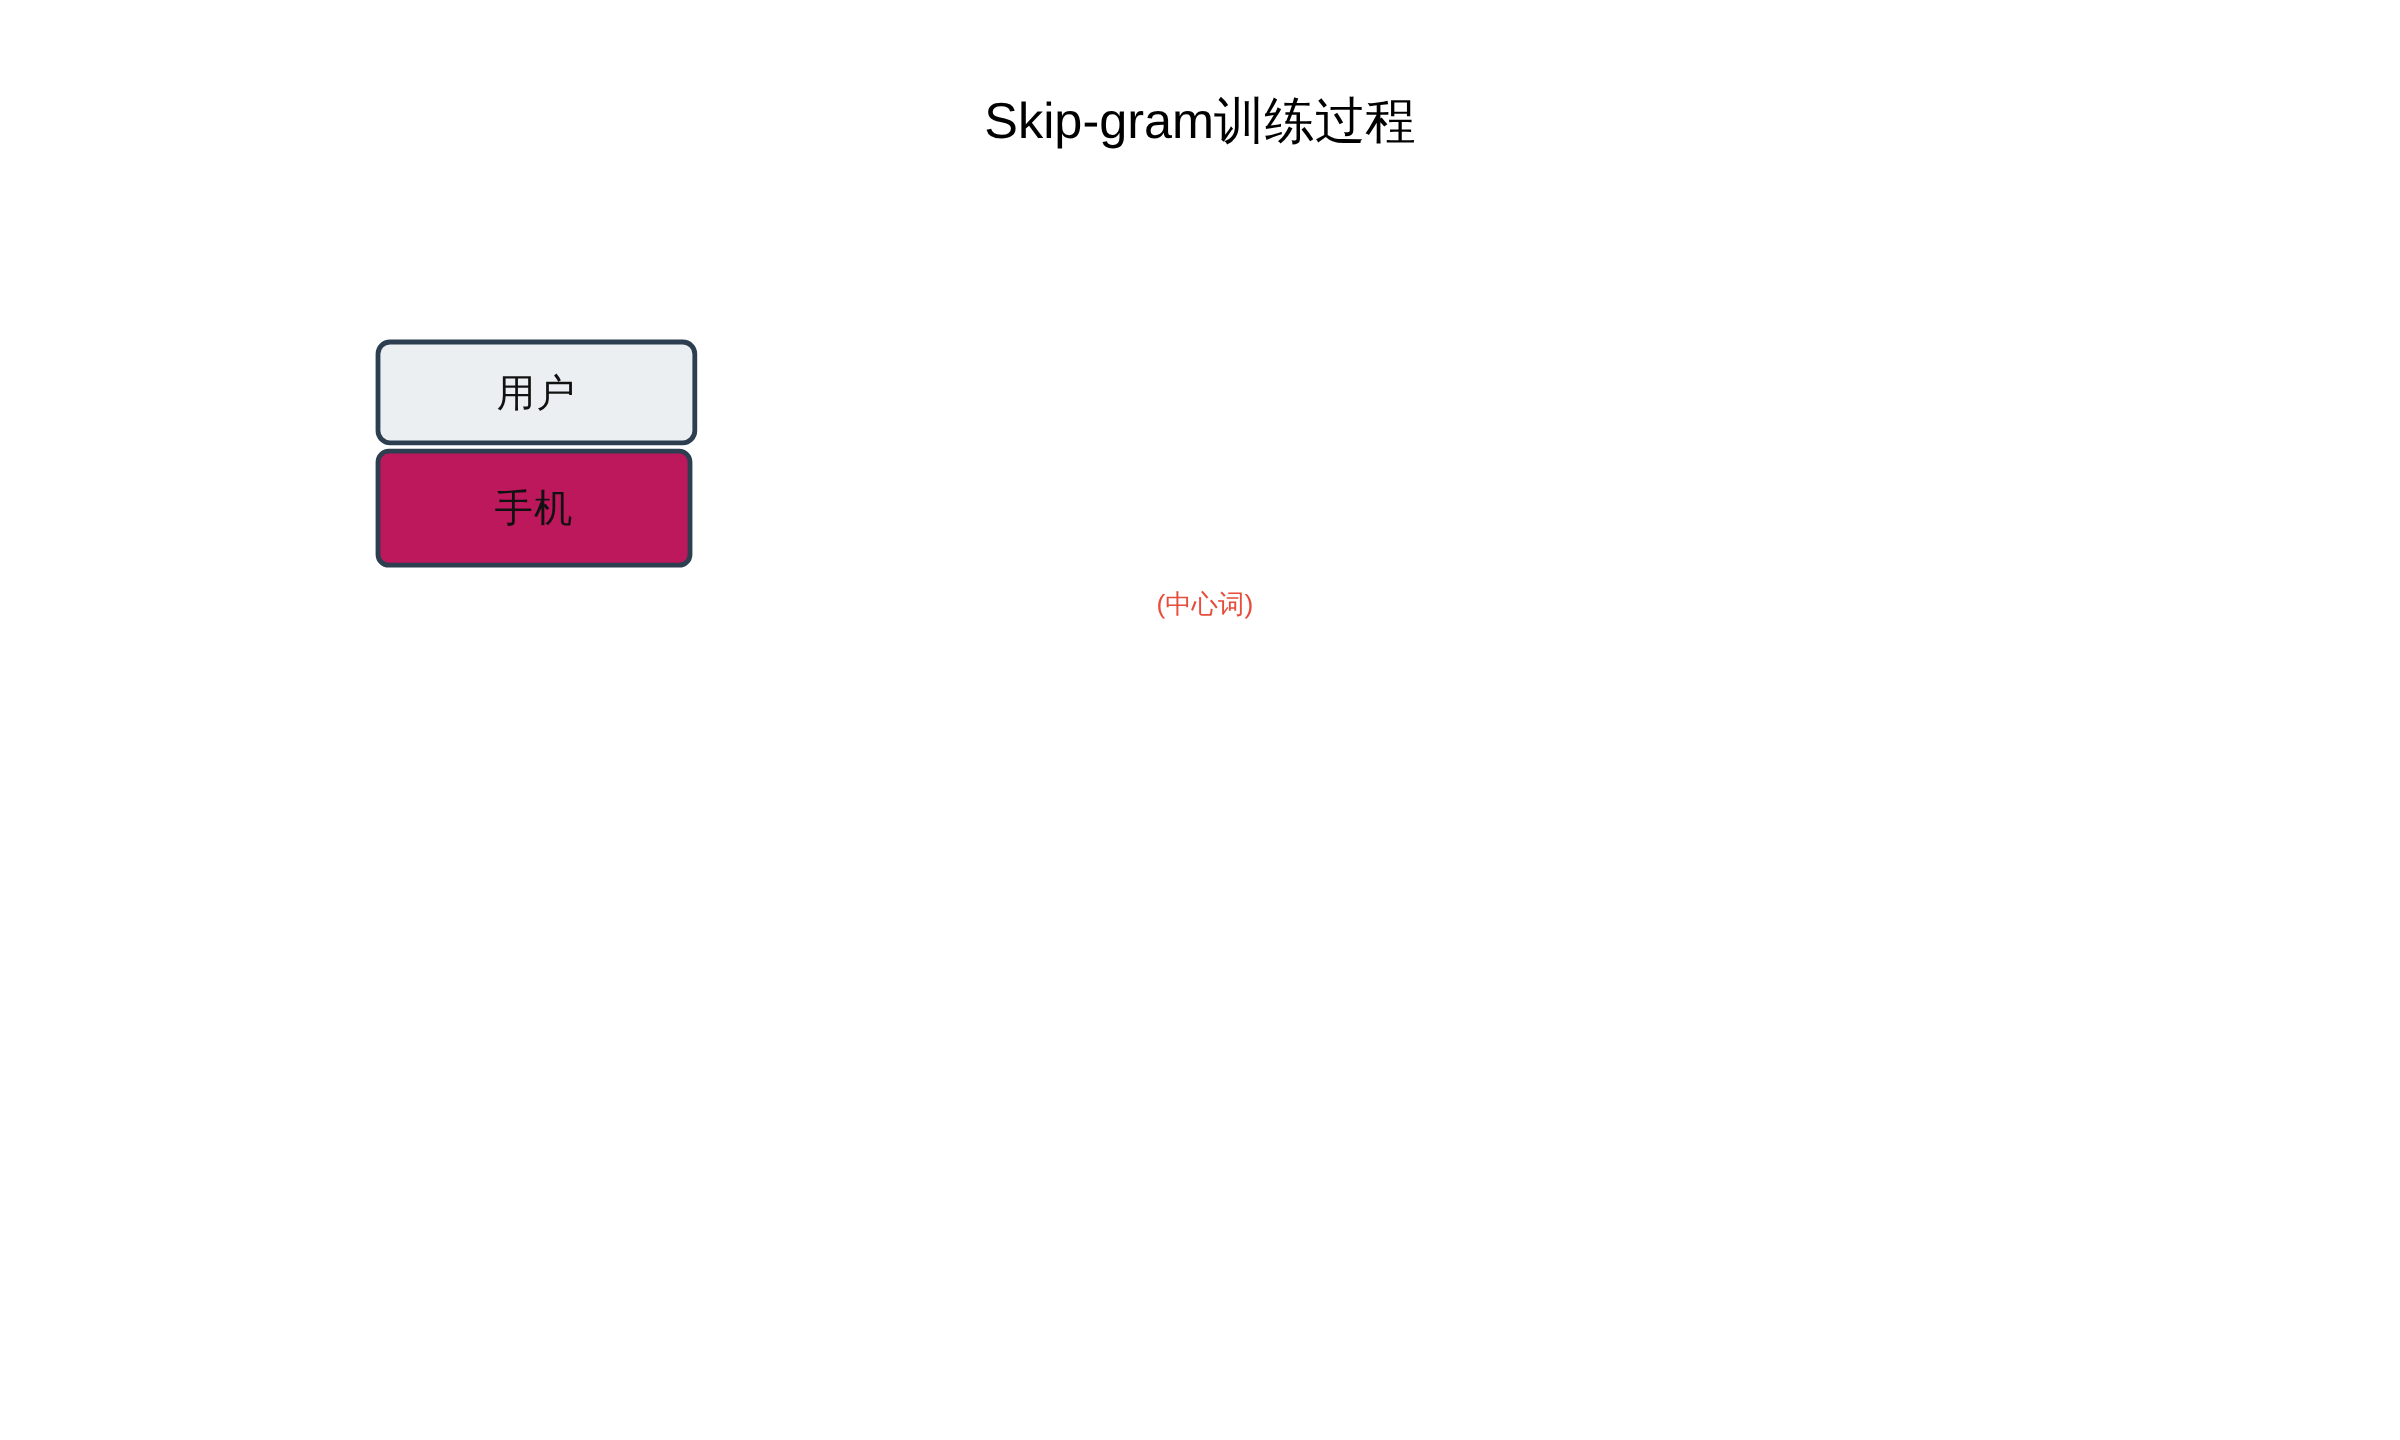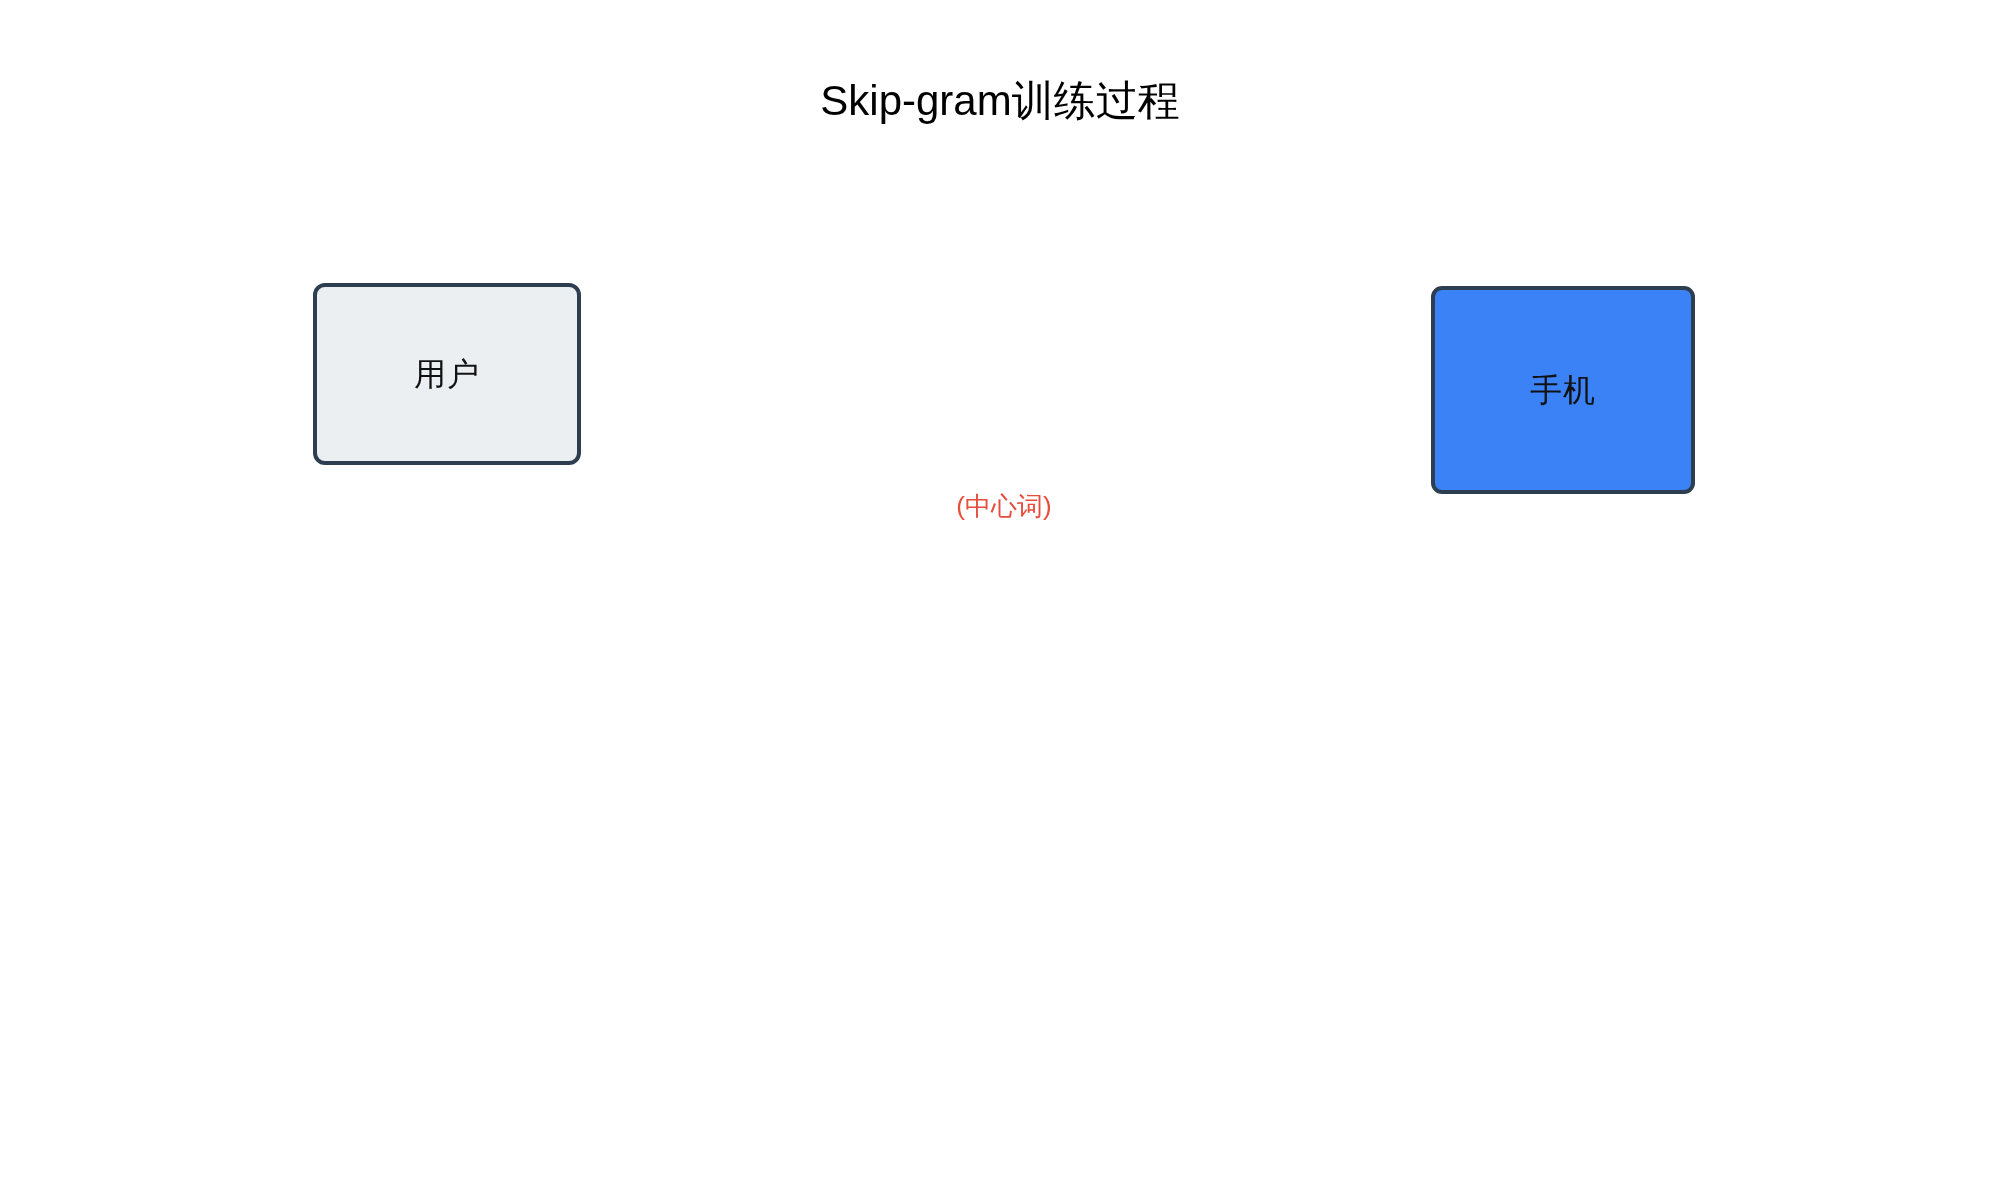--- a/index.html
+++ b/index.html
@@ -37,21 +37,21 @@
   }
 
   
   .sequence {
     position: absolute;
     top: 283px;
     left: 313px;
     width: 1382px;
     height: 190px;
     display: flex;
-    flex-direction: row;
+    flex-direction: column;
     align-items: flex-start;
     justify-content: space-between;
   }
 
   .word-box {
     position: relative;
     width: 268px;
     height: 182px;
     box-sizing: border-box;
     border: 4px solid #2c3e50;
@@ -65,38 +65,38 @@
   .word-box .word-label {
     font-size: 32px;
     color: #111111;
     font-weight: 400;
     line-height: 1;
     letter-spacing: 1px;
   }
 
   
   .word-box.center-word {
-    background: #3b82f6;
+    background: #be185d;
     width: 264px;
     height: 208px;
     margin-top: 3px;
     border-radius: 11px;
   }
   .word-box.center-word .word-label {
     color: #111111;
   }
 
   
   .center-caption {
     position: absolute;
     top: 492px;
     left: 872px;
     width: 264px;
     text-align: center;
-    font-size: 26px;
+    font-size: 22px;
     color: #e74c3c;
     white-space: nowrap;
     line-height: 1.1;
   }
 </style>
 </head>
 <body>
 
 <div class="canvas">
 

